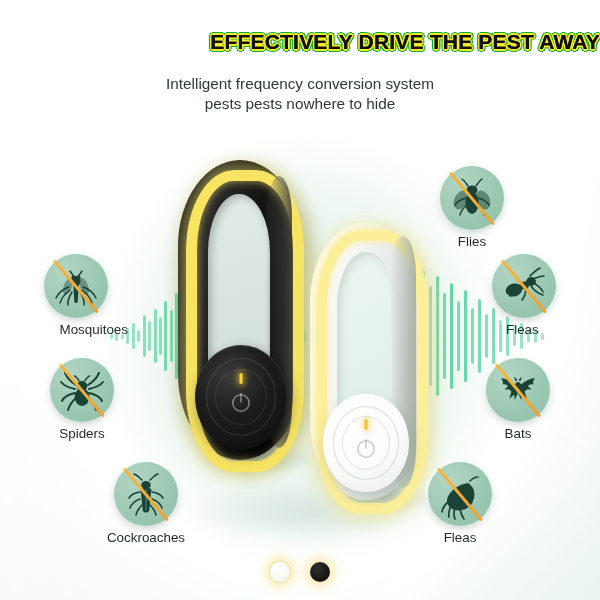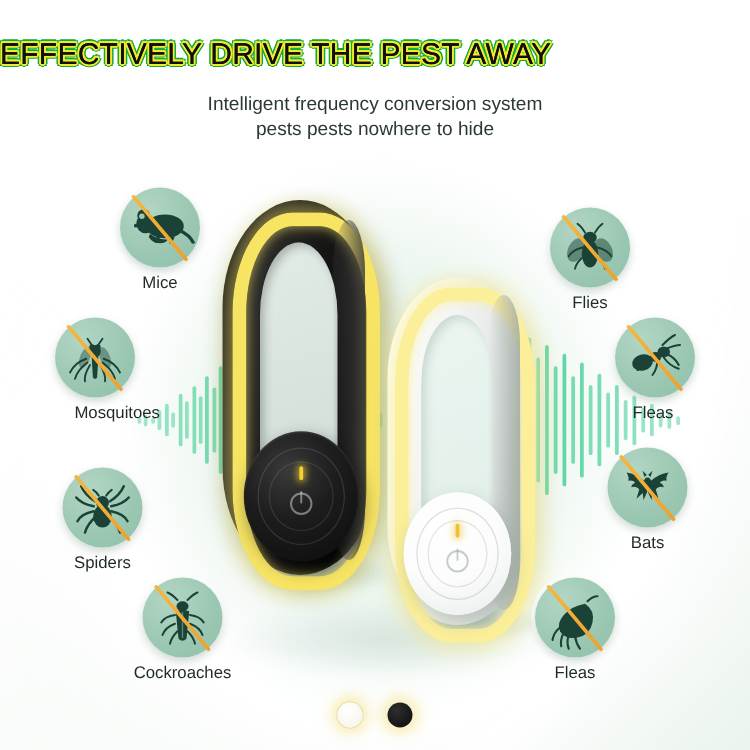--- a/index.html
+++ b/index.html
@@ -45,22 +45,22 @@
     filter:blur(2.2px);
   }
   .shadow-pool{
     position:absolute;left:130px;top:470px;width:360px;height:84px;border-radius:50%;
     background:radial-gradient(closest-side,rgba(150,180,165,.30),rgba(150,180,165,0) 72%);
     filter:blur(6px);
   }
 
   
   .title{
-    position:absolute;left:0;right:0;top:30px;text-align:left;
-    font-size:24px;font-weight:normal;letter-spacing:.2px;color:#101010;
+    position:absolute;left:0;right:0;top:30px;text-align:right;
+    font-size:21px;font-weight:bold;letter-spacing:.2px;color:#101010;
     -webkit-text-stroke:0px;
     text-shadow:
       0 0 0 #000,
       1.6px 0 0 #f2ea2c, -1.6px 0 0 #f2ea2c, 0 1.6px 0 #f2ea2c, 0 -1.6px 0 #f2ea2c,
       1.2px 1.2px 0 #f2ea2c, -1.2px 1.2px 0 #f2ea2c, 1.2px -1.2px 0 #f2ea2c, -1.2px -1.2px 0 #f2ea2c,
       2.8px 0 0 #0faa3c, -2.8px 0 0 #0faa3c, 0 2.8px 0 #0faa3c, 0 -2.8px 0 #0faa3c,
       2.1px 2.1px 0 #0faa3c, -2.1px 2.1px 0 #0faa3c, 2.1px -2.1px 0 #0faa3c, -2.1px -2.1px 0 #0faa3c;
     white-space:nowrap;
   }
   .subtitle{
@@ -313,39 +313,20 @@
       <div class="ring1"></div>
       <div class="ring2"></div>
       <div class="led"></div>
       <svg class="pwr" width="26" height="26" viewBox="0 0 26 26">
         <circle cx="13" cy="14" r="8.2" fill="none" stroke="rgba(150,165,158,.55)" stroke-width="1.5"></circle>
         <line x1="13" y1="4.6" x2="13" y2="13" stroke="rgba(150,165,158,.55)" stroke-width="1.5" stroke-linecap="round"></line>
       </svg>
     </div>
   </div>
 
-  <div class="badge" style="left:96px;top:150px;">
-    <div class="circle">
-      <svg viewBox="0 0 64 64">
-        <g fill="#1b4237">
-          <ellipse cx="36" cy="31" rx="15" ry="9.5"></ellipse>
-          <circle cx="20.5" cy="29" r="7.5"></circle>
-          <circle cx="19" cy="22.5" r="5.2"></circle>
-          <circle cx="17.5" cy="23" r="2.2" fill="#9cc8b3"></circle>
-          <circle cx="12.6" cy="30.5" r="1.5"></circle>
-          <path d="M48 33 q9 4 12 11 q-1 1.6 -2.6 .6 q-3-6 -10.4-9z"></path>
-          <path d="M24 37 q6 5 14 4.5 q-1 3 -6 3 q-6 0 -9-5z"></path>
-          <path d="M30 38 l-2.4 6 l2 .5 l3-5.5z"></path>
-          <path d="M41 38.5 l-1.6 6 l2 .4 l2.4-5.6z"></path>
-        </g>
-      </svg>
-    </div>
-    <div class="slash"></div>
-    <div class="label">Mice</div>
-  </div>
 
   <div class="badge lab-left" style="left:44px;top:254px;">
     <div class="circle">
       <svg viewBox="0 0 64 64">
         <g fill="none" stroke="#1b4237" stroke-width="1.5" stroke-linecap="round">
           <path d="M26 17 q3 4 5 8"></path>
             <path d="M38 17 q-3 4 -5 8"></path>
           <path d="M25 33 q-9 3 -13 11"></path>
             <path d="M39 33 q9 3 13 11"></path>
           <path d="M26 36 q-8 6 -10 13"></path>
@@ -362,21 +343,21 @@
         <g fill="#1b4237" opacity=".42">
           <ellipse cx="24" cy="32" rx="4" ry="9" transform="rotate(22 24 32)"></ellipse>
           <ellipse cx="40" cy="32" rx="4" ry="9" transform="rotate(-22 40 32)"></ellipse>
         </g>
       </svg>
     </div>
     <div class="slash"></div>
     <div class="label" style="top:68px;right:-20px;">Mosquitoes</div>
   </div>
 
-  <div class="badge" style="left:50px;top:374px;">
+  <div class="badge" style="left:50px;top:358px;">
     <div class="circle">
       <svg viewBox="0 0 64 64">
         <g fill="none" stroke="#1b4237" stroke-width="2" stroke-linecap="round">
           <path d="M26 27 q-8 -5 -11 -12"></path>
             <path d="M38 27 q8 -5 11 -12"></path>
           <path d="M25 31 q-10 -2 -14 -7"></path>
             <path d="M39 31 q10 -2 14 -7"></path>
           <path d="M25 35 q-10 2 -13 8"></path>
             <path d="M39 35 q10 2 13 8"></path>
           <path d="M27 39 q-7 6 -9 13"></path>

